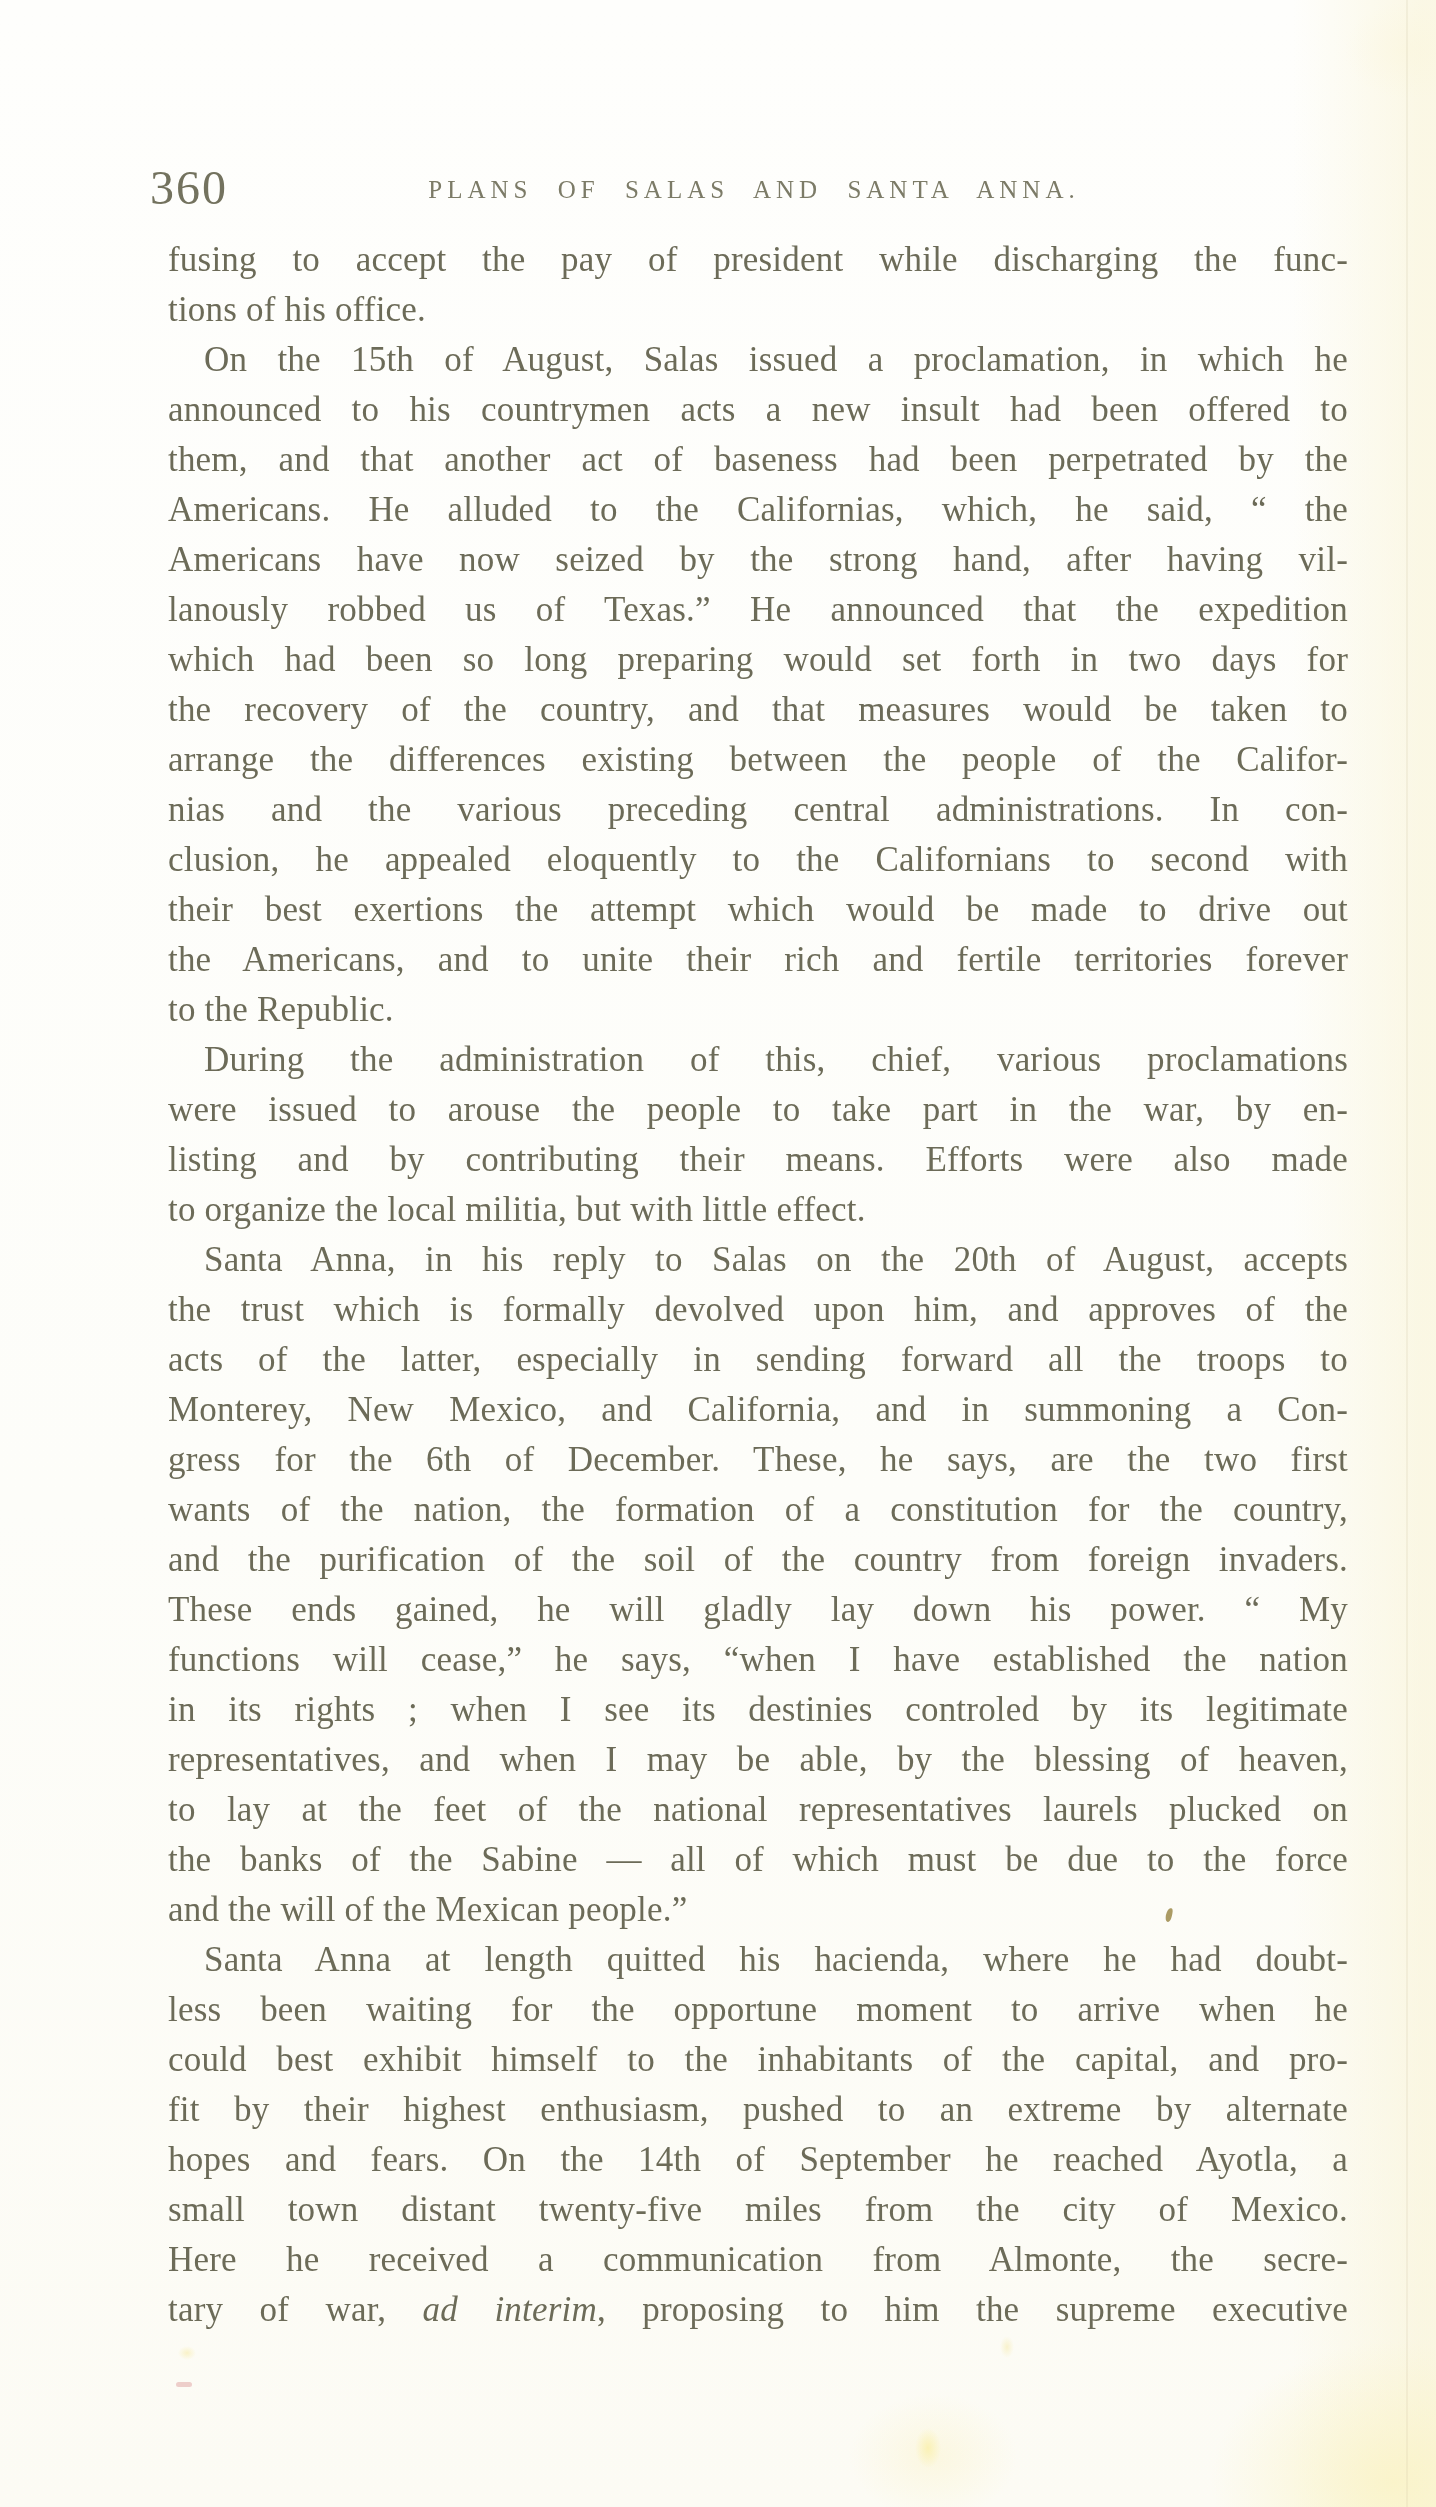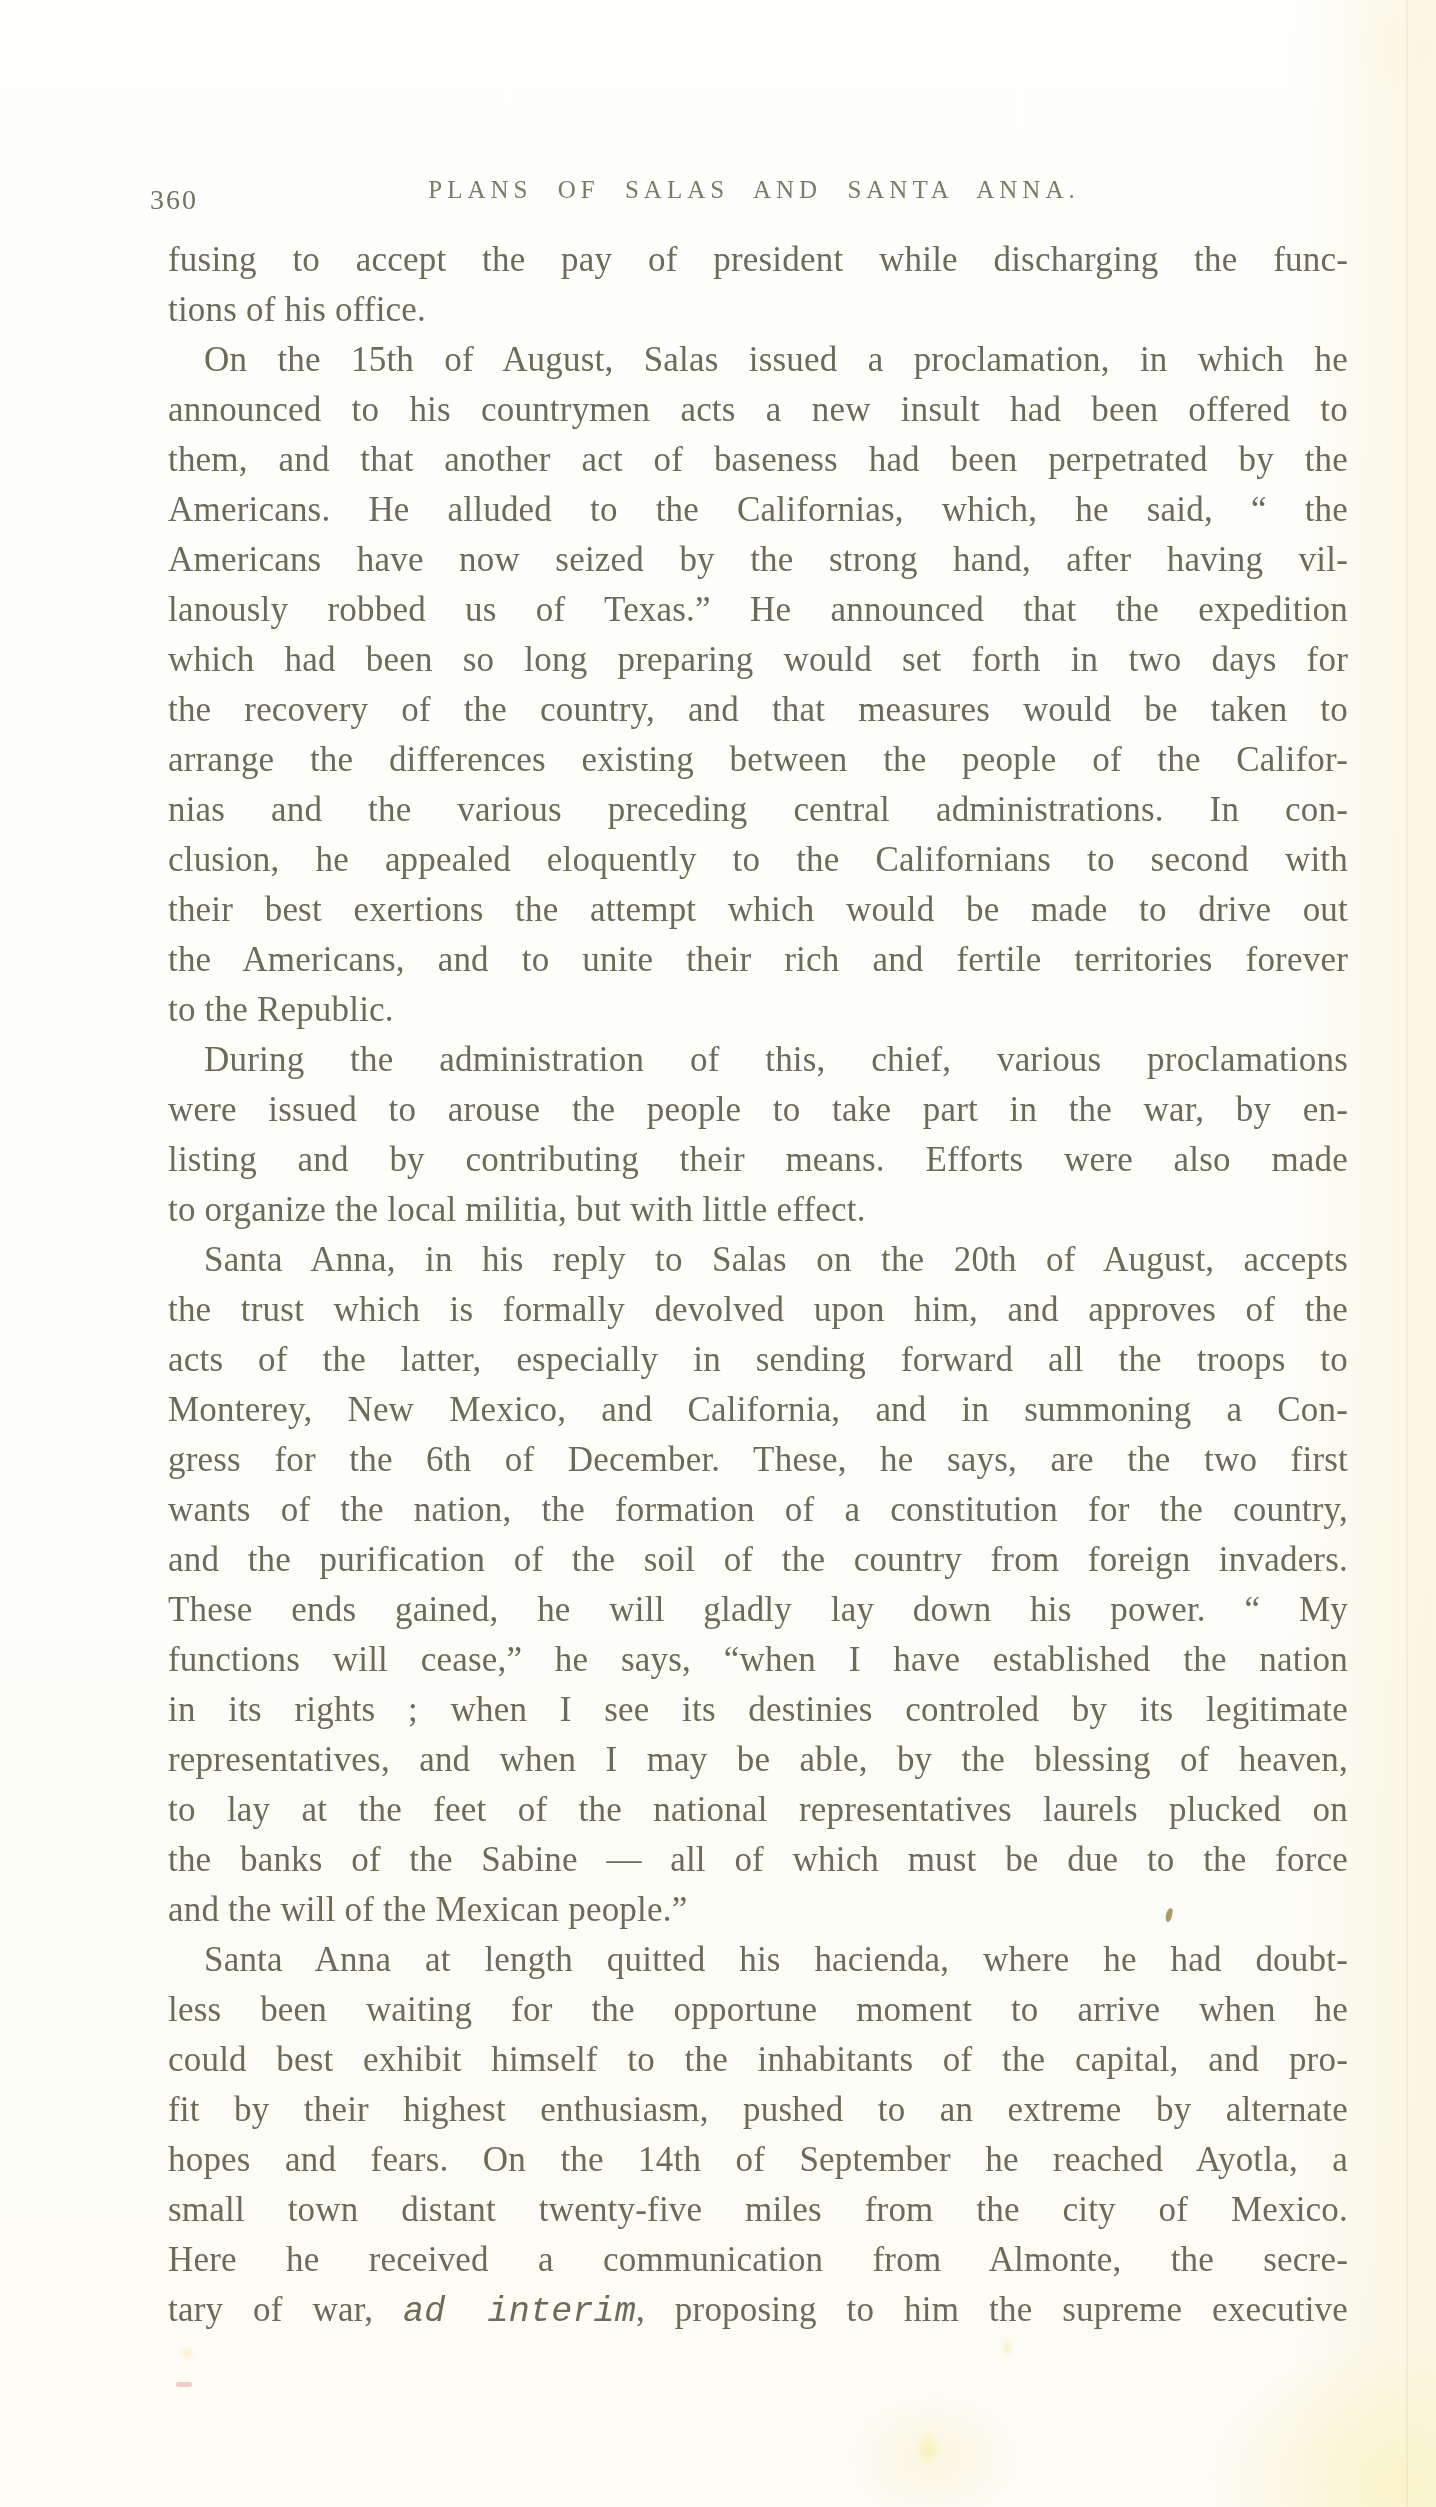--- a/index.html
+++ b/index.html
@@ -18,22 +18,22 @@
       radial-gradient(90px 70px at 98% 2%, rgba(251,246,220,0.5), rgba(251,246,220,0) 70%),
       linear-gradient(90deg, rgba(251,247,226,0) 90%, rgba(248,242,210,0.55) 99%),
       linear-gradient(180deg, #fefefc 0%, #fdfdf9 60%, #fcfbf4 100%);
   }
   .crease {
     position: absolute; top: 0; right: 28px;
     width: 2px; height: 100%;
     background: rgba(205,195,160,0.18);
   }
   .page-number {
-    position: absolute; left: 150px; top: 184px;
-    font-size: 28px; color: #73725e;
+    position: absolute; left: 150px; top: 160px;
+    font-size: 48px; color: #73725e;
     letter-spacing: 2px;
   }
   .running-header {
     position: absolute; left: 164px; top: 176px; width: 1180px;
     text-align: center;
     font-size: 25px; color: #7c7b67;
     letter-spacing: 5px; word-spacing: 14px;
   }
   .text-block {
     position: absolute; left: 150px; top: 235px; width: 1180px; margin-left: 18px;
@@ -41,21 +41,21 @@
   .line {
     height: 50px; line-height: 50px;
     font-size: 35px; color: #6c6b58;
     letter-spacing: 0.2px;
     text-align: justify;
     text-align-last: justify;
     white-space: nowrap;
   }
   .line.no-stretch { text-align-last: left; white-space: normal; }
   .line.indent { padding-left: 36px; }
-  .line .it { font-style: italic; font-family: Liberation Mono, monospace; }
+  .line .it { font-style: italic; }
   .speck { position: absolute; }
   .ink-speck {
     left: 1166px; top: 1908px;
     width: 6px; height: 14px;
     background: #9c8a4a;
     border-radius: 60% 40% 50% 50%;
     transform: rotate(12deg);
     opacity: 0.85;
   }
   .pink-speck {

